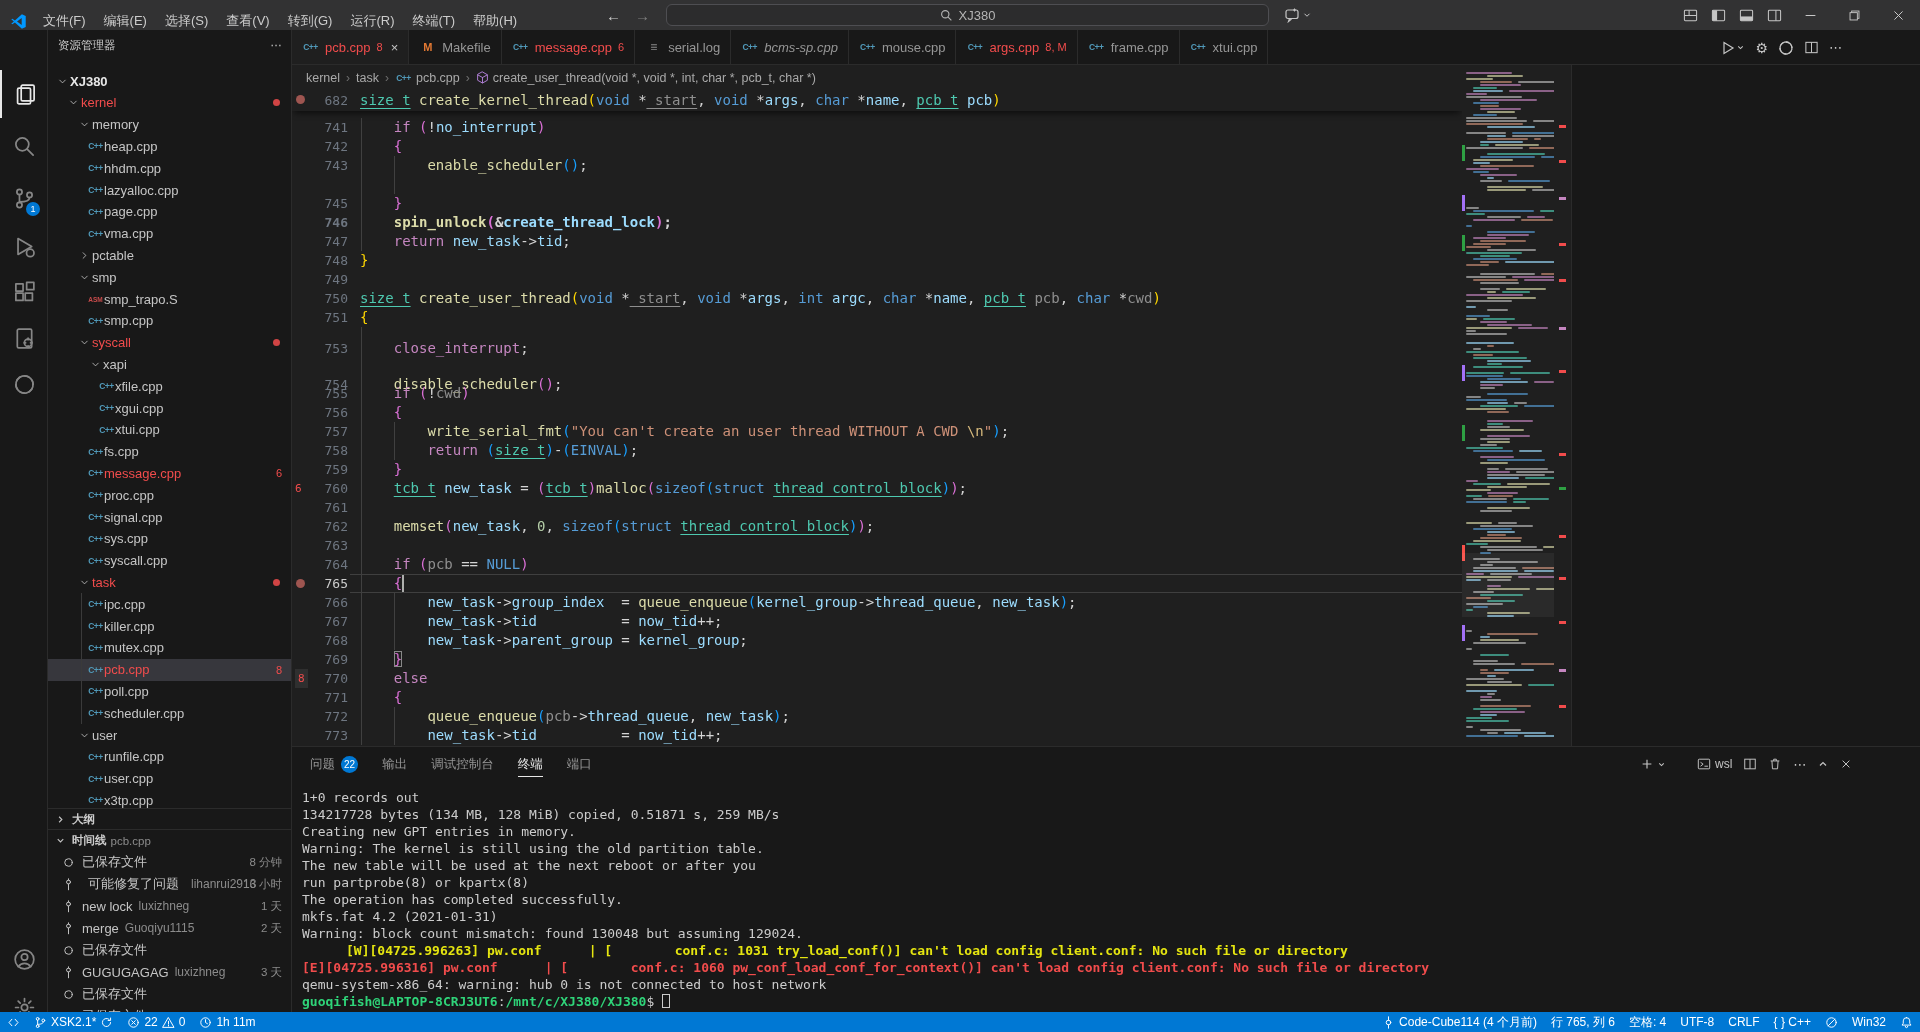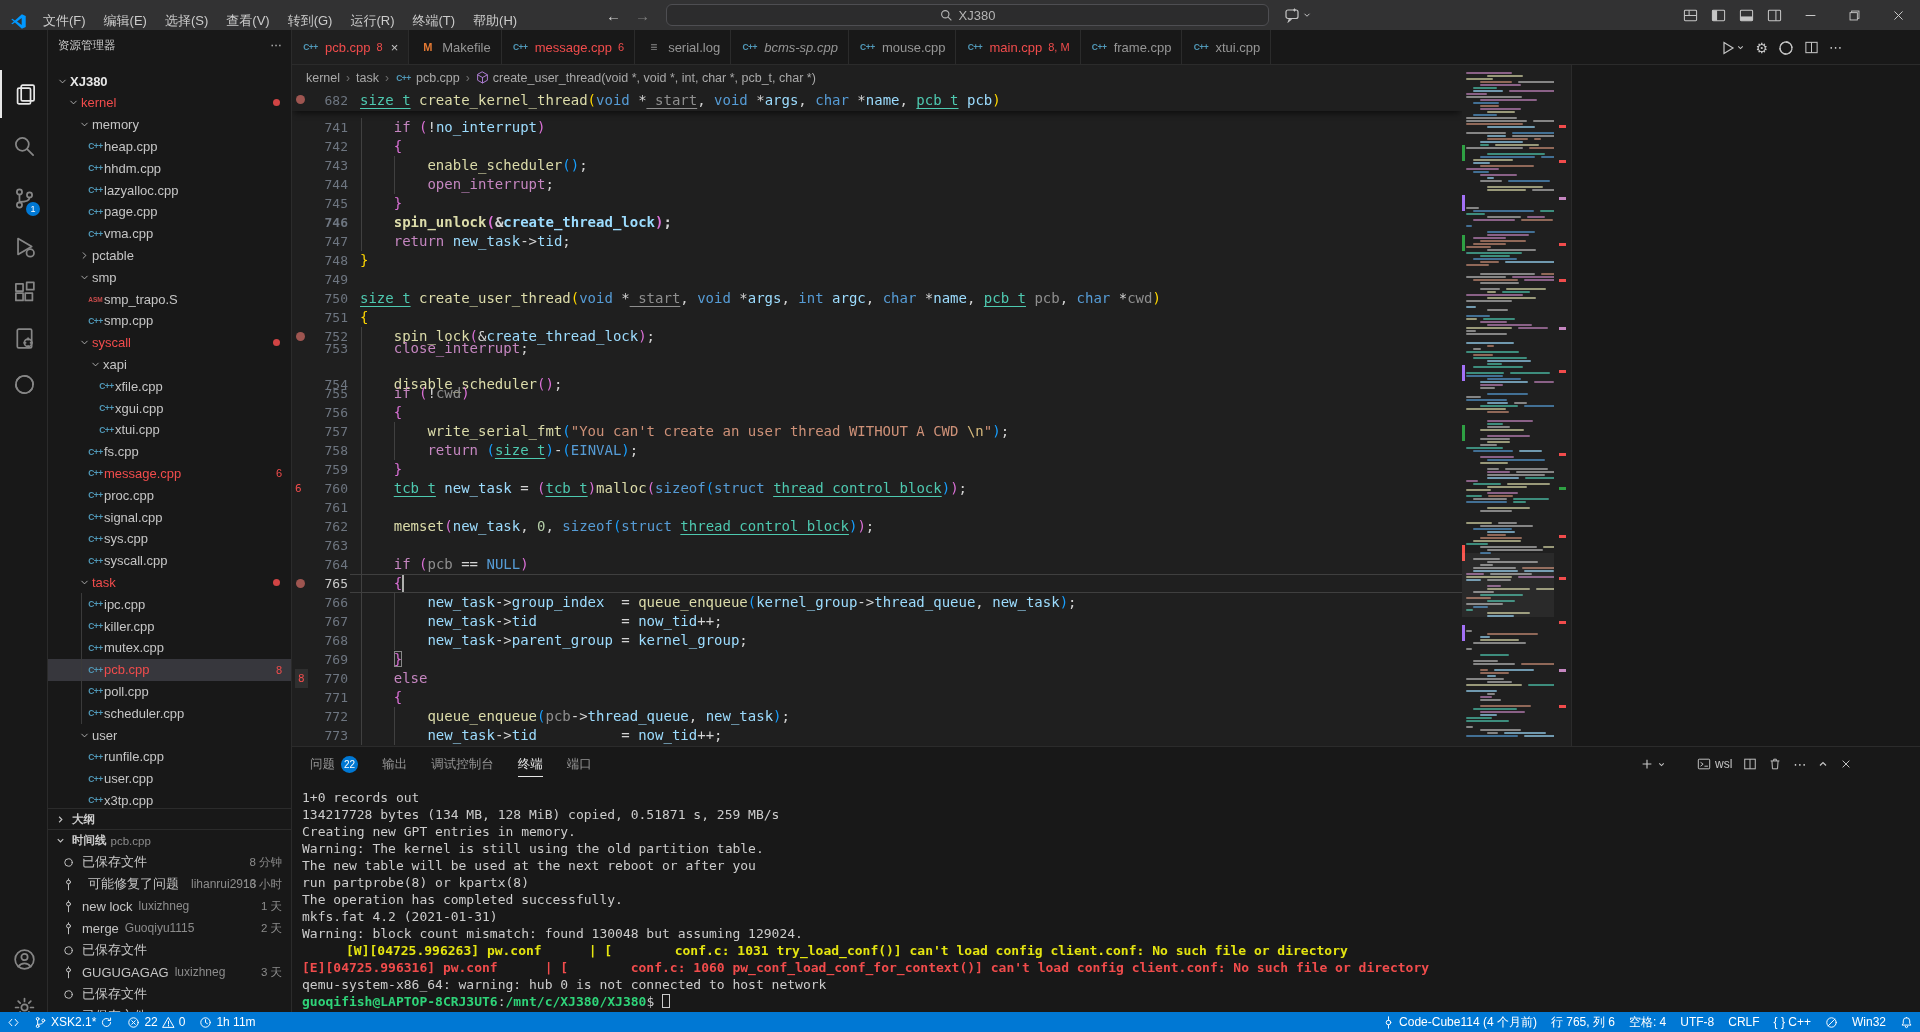--- a/index.html
+++ b/index.html
@@ -580,21 +580,21 @@
       <div class="tab italic">
         <span class="fic cpp">C++</span>
         <span class="tlbl">bcms-sp.cpp</span>
       </div>
       <div class="tab">
         <span class="fic cpp">C++</span>
         <span class="tlbl">mouse.cpp</span>
       </div>
       <div class="tab">
         <span class="fic cpp">C++</span>
-        <span class="tlbl red">main.cpp </span>
+        <span class="tlbl red">args.cpp </span>
         <span class="red" style="font-size: 11px;">8, M</span>
       </div>
       <div class="tab">
         <span class="fic cpp">C++</span>
         <span class="tlbl">frame.cpp</span>
       </div>
       <div class="tab">
         <span class="fic cpp">C++</span>
         <span class="tlbl">xtui.cpp</span>
       </div>
@@ -651,29 +651,27 @@
   <div id="editor" class="abs">
       <div class="iguide" style="left: 69px; top: 28px; height: 133px;"></div>
       <div class="iguide" style="left: 69px; top: 237px; height: 418px;"></div>
       <div class="iguide" style="left: calc(4ch + 68px); top: 66px; height: 38px;"></div>
       <div class="iguide" style="left: calc(4ch + 68px); top: 332px; height: 38px;"></div>
       <div class="iguide" style="left: calc(4ch + 68px); top: 503px; height: 57px;"></div>
       <div class="iguide" style="left: calc(4ch + 68px); top: 617px; height: 38px;"></div>
       <div class="cl-row" style="top: 28px;"><span class="gut">741</span><span class="code-text"><span class="c-p">    </span><span class="c-kw">if</span><span class="c-p"> </span><span class="c-b2">(</span><span class="c-p">!</span><span class="c-vr">no_interrupt</span><span class="c-b2">)</span></span></div>
       <div class="cl-row" style="top: 47px;"><span class="gut">742</span><span class="code-text"><span class="c-p">    </span><span class="c-b2">{</span></span></div>
       <div class="cl-row" style="top: 66px;"><span class="gut">743</span><span class="code-text"><span class="c-p">        </span><span class="c-fn">enable_scheduler</span><span class="c-b3">()</span><span class="c-p">;</span></span></div>
-      <div class="cl-row" style="top: 85px;"><span class="gut">744</span><span class="code-text"><span class="c-p">        </span><span class="c-kw">open_interrupt</span><span class="c-p">;</span></span></div>
       <div class="cl-row" style="top: 104px;"><span class="gut">745</span><span class="code-text"><span class="c-p">    </span><span class="c-b2">}</span></span></div>
       <div class="cl-row" style="top: 123px; font-weight: bold;"><span class="gut">746</span><span class="code-text"><span class="c-p">    </span><span class="c-fn">spin_unlock</span><span class="c-b2">(</span><span class="c-p">&amp;</span><span class="c-vr">create_thread_lock</span><span class="c-b2">)</span><span class="c-p">;</span></span></div>
       <div class="cl-row" style="top: 142px;"><span class="gut">747</span><span class="code-text"><span class="c-p">    </span><span class="c-kw">return</span><span class="c-p"> </span><span class="c-vr">new_task</span><span class="c-p">-&gt;</span><span class="c-vr">tid</span><span class="c-p">;</span></span></div>
       <div class="cl-row" style="top: 161px;"><span class="gut">748</span><span class="code-text"><span class="c-b1">}</span></span></div>
       <div class="cl-row" style="top: 180px;"><span class="gut">749</span><span class="code-text"></span></div>
       <div class="cl-row" style="top: 199px;"><span class="gut">750</span><span class="code-text"><span class="c-ty u">size_t</span><span class="c-p"> </span><span class="c-fn">create_user_thread</span><span class="c-b1">(</span><span class="c-kb">void</span><span class="c-p"> *</span><span class="c-pm u">_start</span><span class="c-p">, </span><span class="c-kb">void</span><span class="c-p"> *</span><span class="c-vr">args</span><span class="c-p">, </span><span class="c-kb">int</span><span class="c-p"> </span><span class="c-vr">argc</span><span class="c-p">, </span><span class="c-kb">char</span><span class="c-p"> *</span><span class="c-vr">name</span><span class="c-p">, </span><span class="c-ty u">pcb_t</span><span class="c-p"> </span><span class="c-pm">pcb</span><span class="c-p">, </span><span class="c-kb">char</span><span class="c-p"> *</span><span class="c-pm">cwd</span><span class="c-b1">)</span></span></div>
       <div class="cl-row" style="top: 218px;"><span class="gut">751</span><span class="code-text"><span class="c-b1">{</span></span></div>
-      <div class="cl-row" style="top: 237px;"><span class="gut">752</span><span class="gmark"></span><span class="code-text"><span class="c-p">    </span><span class="c-fn">spin_lock</span><span class="c-b2">(</span><span class="c-p">&amp;</span><span class="c-vr">create_thread_lock</span><span class="c-b2">)</span><span class="c-p">;</span></span></div>
       <div class="cl-row" style="top: 249px;"><span class="gut">753</span><span class="code-text"><span class="c-p">    </span><span class="c-kw">close_interrupt</span><span class="c-p">;</span></span></div>
       <div class="cl-row" style="top: 275px; margin-top: 10px;"><span class="gut">754</span><span class="code-text"><span class="c-p">    </span><span class="c-fn">disable_scheduler</span><span class="c-b2">()</span><span class="c-p">;</span></span></div>
       <div class="cl-row" style="top: 294px;"><span class="gut">755</span><span class="code-text"><span class="c-p">    </span><span class="c-kw">if</span><span class="c-p"> </span><span class="c-b2">(</span><span class="c-p">!</span><span class="c-pm">cwd</span><span class="c-b2">)</span></span></div>
       <div class="cl-row" style="top: 313px;"><span class="gut">756</span><span class="code-text"><span class="c-p">    </span><span class="c-b2">{</span></span></div>
       <div class="cl-row" style="top: 332px;"><span class="gut">757</span><span class="code-text"><span class="c-p">        </span><span class="c-fn">write_serial_fmt</span><span class="c-b3">(</span><span class="c-st">"You can't create an user thread WITHOUT A CWD </span><span class="c-es">\n</span><span class="c-st">"</span><span class="c-b3">)</span><span class="c-p">;</span></span></div>
       <div class="cl-row" style="top: 351px;"><span class="gut">758</span><span class="code-text"><span class="c-p">        </span><span class="c-kw">return</span><span class="c-p"> </span><span class="c-b3">(</span><span class="c-ty u">size_t</span><span class="c-b3">)</span><span class="c-p">-</span><span class="c-b3">(</span><span class="c-kb">EINVAL</span><span class="c-b3">)</span><span class="c-p">;</span></span></div>
       <div class="cl-row" style="top: 370px;"><span class="gut">759</span><span class="code-text"><span class="c-p">    </span><span class="c-b2">}</span></span></div>
       <div class="cl-row" style="top: 389px;"><span class="gut">760</span><span class="gnum">6</span><span class="code-text"><span class="c-p">    </span><span class="c-ty u">tcb_t</span><span class="c-p"> </span><span class="c-vr">new_task</span><span class="c-p"> = </span><span class="c-b2">(</span><span class="c-ty u">tcb_t</span><span class="c-b2">)</span><span class="c-fn">malloc</span><span class="c-b2">(</span><span class="c-kb">sizeof</span><span class="c-b3">(</span><span class="c-kb">struct</span><span class="c-p"> </span><span class="c-ty u">thread_control_block</span><span class="c-b3">)</span><span class="c-b2">)</span><span class="c-p">;</span></span></div>
       <div class="cl-row" style="top: 408px;"><span class="gut">761</span><span class="code-text"></span></div>
       <div class="cl-row" style="top: 427px;"><span class="gut">762</span><span class="code-text"><span class="c-p">    </span><span class="c-fn">memset</span><span class="c-b2">(</span><span class="c-vr">new_task</span><span class="c-p">, </span><span class="c-nu">0</span><span class="c-p">, </span><span class="c-kb">sizeof</span><span class="c-b3">(</span><span class="c-kb">struct</span><span class="c-p"> </span><span class="c-ty u">thread_control_block</span><span class="c-b3">)</span><span class="c-b2">)</span><span class="c-p">;</span></span></div>

